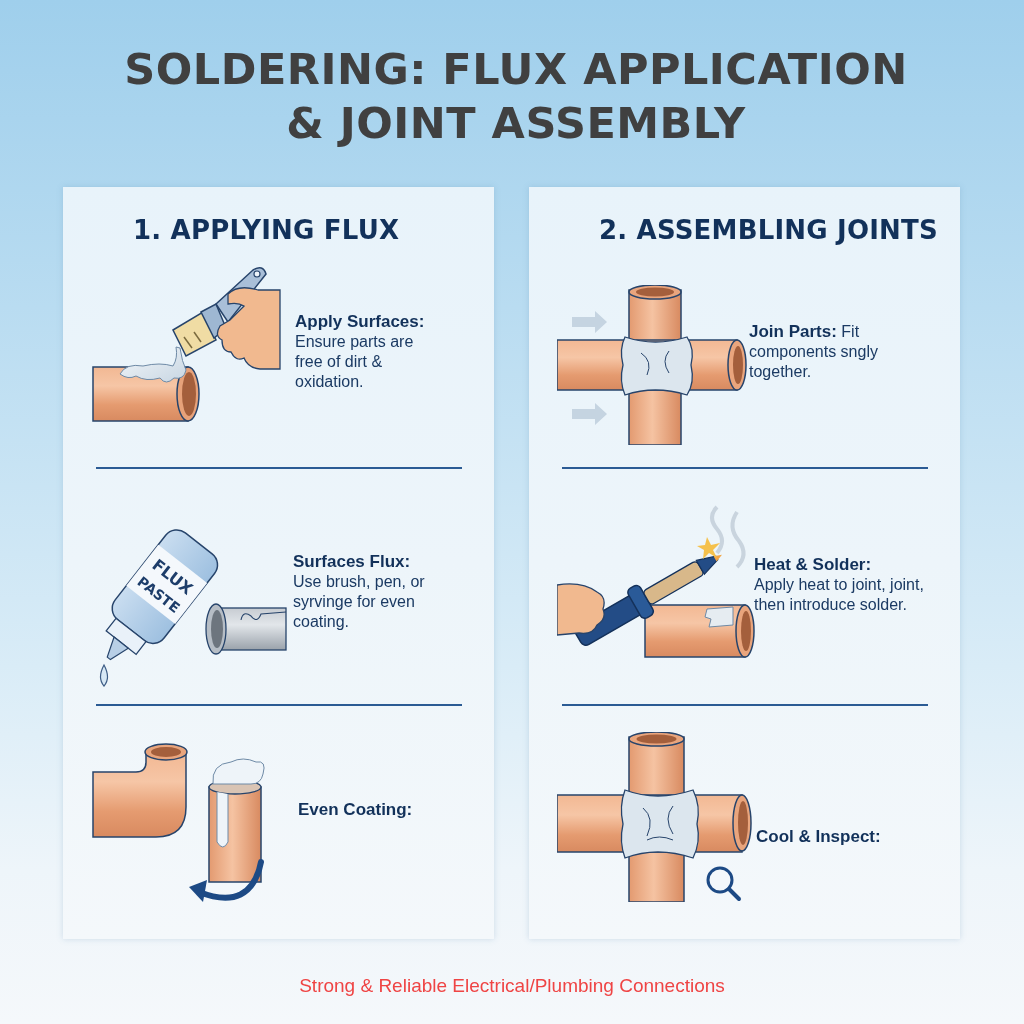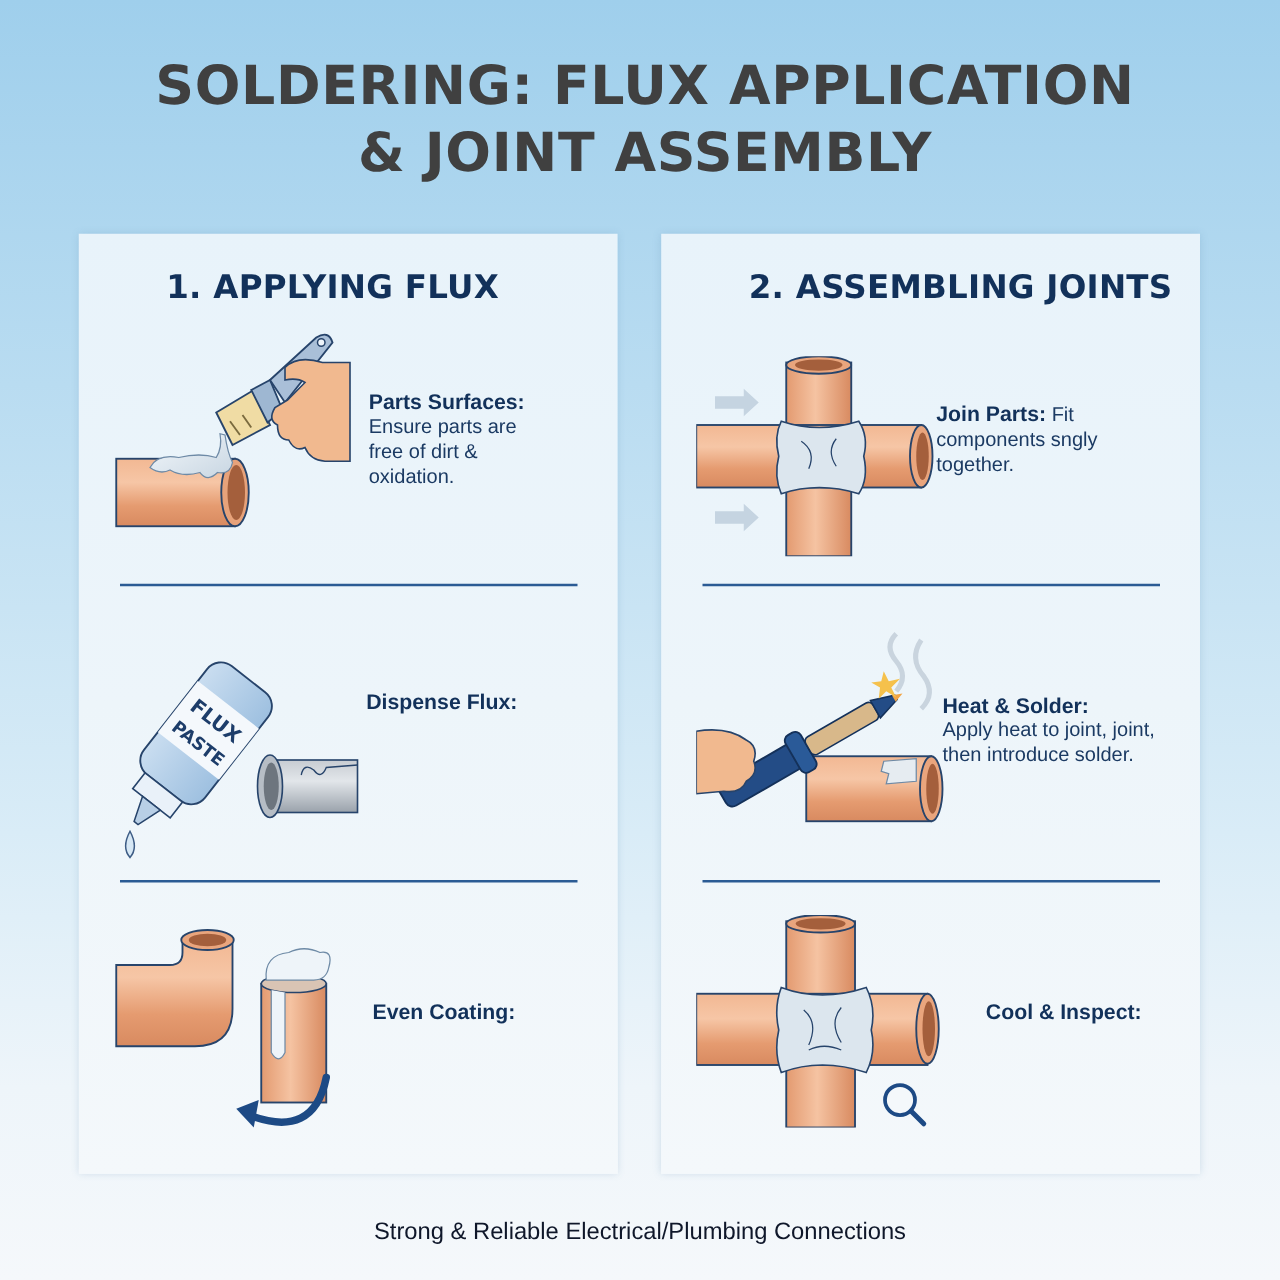--- a/index.html
+++ b/index.html
@@ -40,21 +40,21 @@
   }
   .step-text {
     position: absolute; width: 200px;
     font-family: "Liberation Sans", sans-serif;
     font-size: 16px; line-height: 20px; color: #1b3a63;
   }
   .step-text .label { font-weight: bold; font-size: 17px; color: #12315a; }
   .illus { position: absolute; }
   .footer {
     position: absolute; left: 0; top: 975px; width: 1024px;
-    text-align: center; font-size: 19px; color: #0f172a;
+    text-align: center; font-size: 19px; color: #ef4444;
   }
 </style>
 </head>
 <body>
 
 <div class="title">
   <div>SOLDERING: FLUX APPLICATION</div>
   <div>&amp; JOINT ASSEMBLY</div>
 </div>
 
@@ -103,21 +103,21 @@
     <line x1="106" y1="70" x2="113" y2="80" stroke="#7a6a3e" stroke-width="1.5"></line>
 
     <polygon points="113,50 128,42 138,66 126,76" fill="#9eb7d2" stroke="#27446b" stroke-width="1.5"></polygon>
     <path d="M128 42 L165 8 Q175 2 178 12 L140 60 Z" fill="#a9bfd8" stroke="#27446b" stroke-width="1.5"></path>
     <circle cx="169" cy="12" r="3" fill="#eef4fa" stroke="#27446b" stroke-width="1.2"></circle>
 
     <path d="M140 32 Q150 22 170 28 L192 28 L192 107 L172 107 Q160 106 156 96 Q148 100 143 90 Q134 90 134 78 Q126 74 132 64 L142 58 Q150 50 156 44 Q150 40 140 42 Z" fill="#f1b98f" stroke="#27446b" stroke-width="1.3"></path>
   </svg>
 
   <div class="step-text" style="left:232px;top:125px;width:150px;">
-    <div class="label">Parts Surfaces:</div>
+    <div class="label">Apply Surfaces:</div>
     <div>Ensure parts are free of dirt &amp; oxidation.</div>
   </div>
 
   <div class="divider" style="top:280px"></div>
 
   <svg class="illus" style="left:28px;top:333px" width="200" height="175" viewBox="0 0 200 175">
     <g transform="rotate(38 70 70)">
       <rect x="40" y="10" width="62" height="110" rx="14" fill="url(#bottleG)" stroke="#27446b" stroke-width="1.5"></rect>
       <rect x="40" y="36" width="62" height="52" fill="#f4f8fc"></rect>
       <text x="71" y="58" text-anchor="middle" font-family="DejaVu Sans, sans-serif" font-weight="bold" font-size="16" fill="#1d3d6a">FLUX</text>
@@ -127,21 +127,22 @@
     </g>
     <path d="M13 145 Q20 158 13 166 Q6 158 13 145 Z" fill="#d7e8f5" stroke="#3d5c85" stroke-width="1.2"></path>
 
     <rect x="125" y="88" width="70" height="42" fill="url(#steelG)" stroke="#27446b" stroke-width="1.3"></rect>
     <ellipse cx="125" cy="109" rx="10" ry="25" fill="#b6bdc5" stroke="#27446b" stroke-width="1.3"></ellipse>
     <ellipse cx="126" cy="109" rx="6" ry="19" fill="#6d757e"></ellipse>
     <path d="M150 100 Q152 90 160 96 Q166 104 170 94 L195 92" fill="none" stroke="#27446b" stroke-width="1.1"></path>
   </svg>
 
   <div class="step-text" style="left:230px;top:365px;width:160px;">
-    <div class="label">Dispense Flux:</div>
+    <div class="label">Surfaces Flux:</div>
+    <div>Use brush, pen, or syrvinge for even coating.</div>
   </div>
 
   <div class="divider" style="top:517px"></div>
 
   <svg class="illus" style="left:28px;top:555px" width="210" height="175" viewBox="0 0 210 175">
 
     <path d="M2 30 L45 30 Q55 30 55 20 L55 10 L95 10 L95 65 Q95 95 65 95 L2 95 Z" fill="url(#copperH)" stroke="#27446b" stroke-width="1.5"></path>
     <ellipse cx="75" cy="10" rx="21" ry="8" fill="#e9a57d" stroke="#27446b" stroke-width="1.5"></ellipse>
     <ellipse cx="75" cy="10" rx="15" ry="5" fill="#a45f3c"></ellipse>
 
@@ -215,18 +216,18 @@
     <ellipse cx="99.5" cy="7" rx="20" ry="4.5" fill="#a45f3c"></ellipse>
     <rect x="0" y="63" width="185" height="57" fill="url(#copperH)" stroke="#27446b" stroke-width="1.5"></rect>
     <ellipse cx="185" cy="91" rx="9" ry="28" fill="#e9a57d" stroke="#27446b" stroke-width="1.5"></ellipse>
     <ellipse cx="186" cy="91" rx="5" ry="22" fill="#a45f3c"></ellipse>
     <path d="M68 58 Q100 70 136 58 Q144 74 140 92 Q144 110 136 126 Q100 114 68 126 Q62 110 66 92 Q62 74 68 58 Z" fill="#dce6ee" stroke="#27446b" stroke-width="1.3"></path>
     <path d="M86 76 Q98 86 90 104 M116 74 Q106 86 116 102 M90 108 Q102 102 116 108" fill="none" stroke="#27446b" stroke-width="1"></path>
     <circle cx="163" cy="148" r="12" fill="#f4f8fb" stroke="#1d4a85" stroke-width="3"></circle>
     <line x1="172" y1="157" x2="182" y2="167" stroke="#1d4a85" stroke-width="4" stroke-linecap="round"></line>
   </svg>
 
-  <div class="step-text" style="left:227px;top:613px;width:190px;text-align:center;">
+  <div class="step-text" style="left:227px;top:640px;width:190px;">
     <div class="label">Cool &amp; Inspect:</div>
   </div>
 </div>
 
 <div class="footer">Strong &amp; Reliable Electrical/Plumbing Connections</div>
 
 </body></html>

